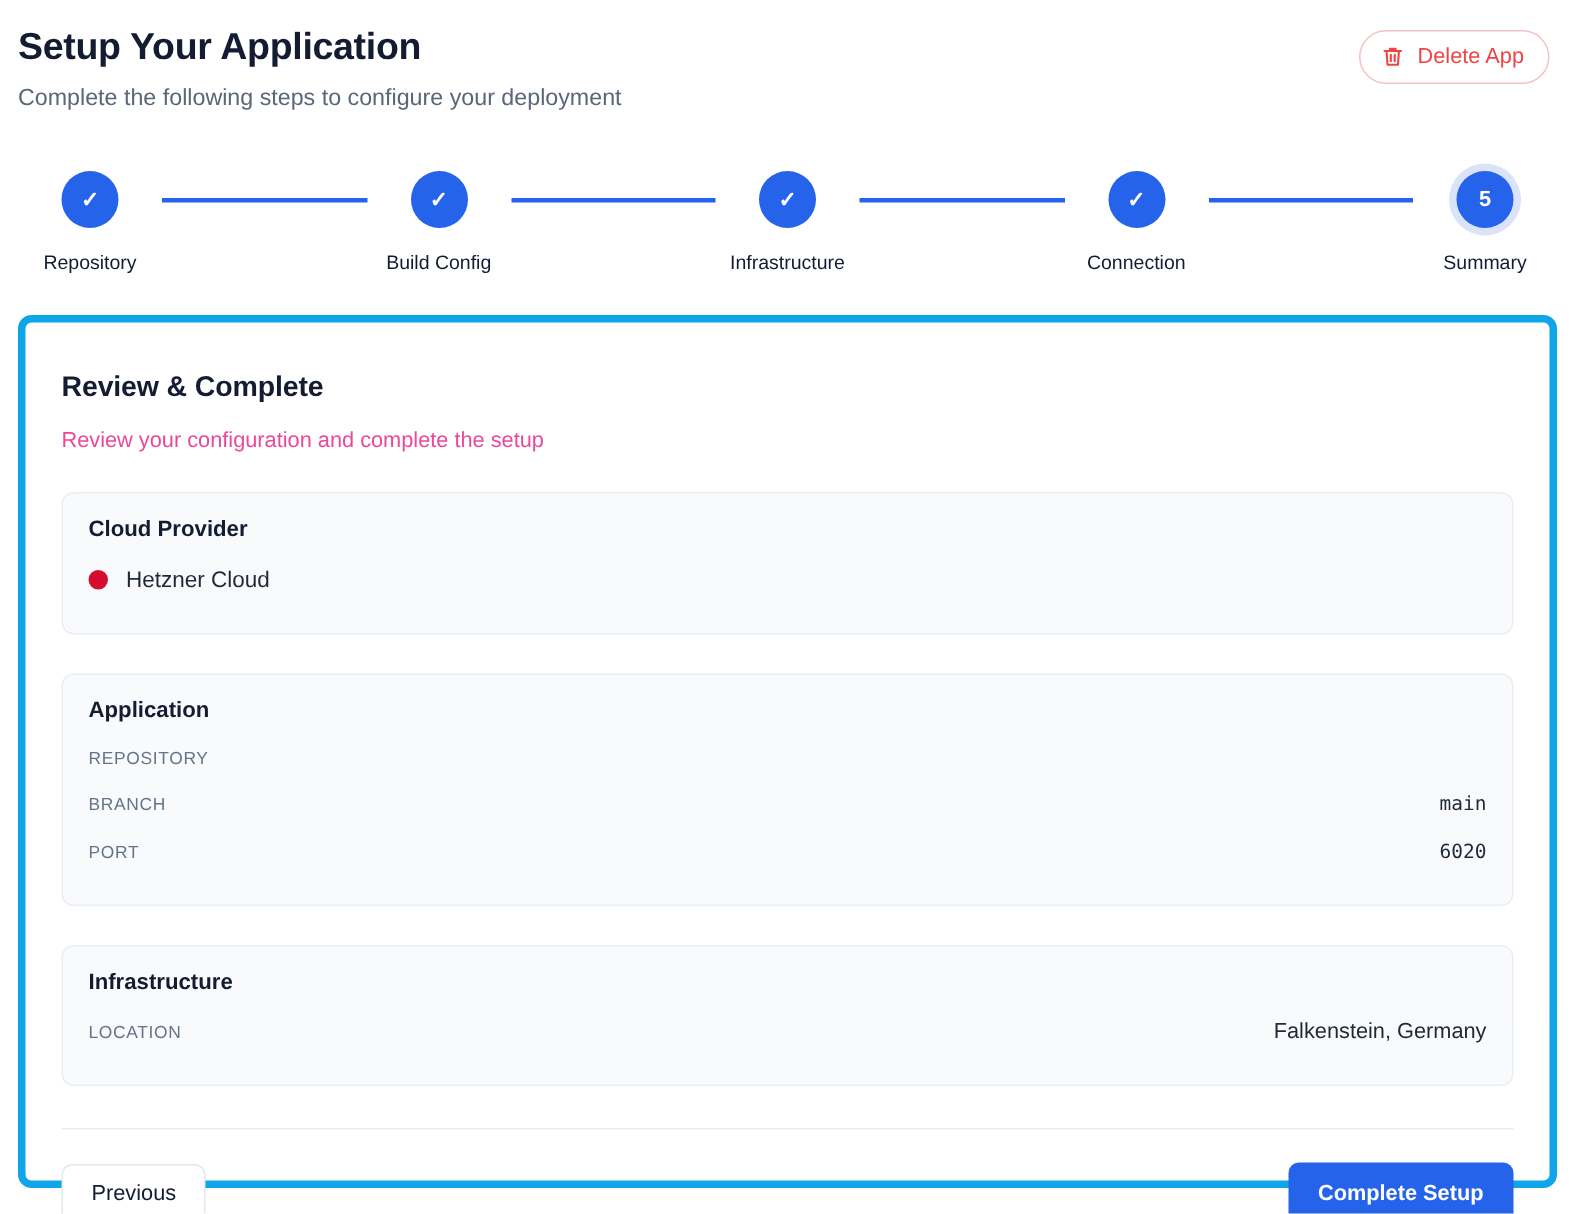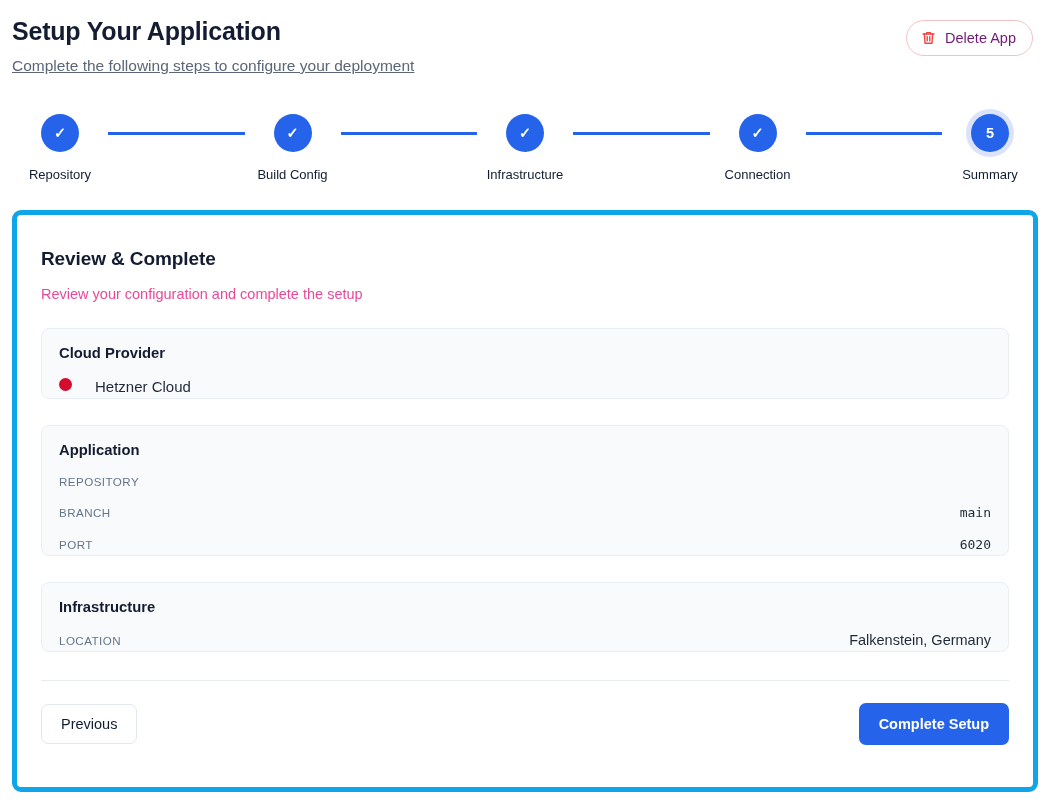--- a/index.html
+++ b/index.html
@@ -31,29 +31,28 @@
     font-weight: bold;
     color: #131c31;
     letter-spacing: -0.2px;
     line-height: 34px;
   }
   .page-subtitle {
     font-size: 15.5px;
     color: #5b6677;
     margin-top: 7px;
     line-height: 22px;
-    text-decoration: underline;
   }
   .delete-btn {
     display: flex;
     align-items: center;
     gap: 9px;
     border: 1px solid #f3c3c3;
     background: #ffffff;
-    color: #701a75;
+    color: #ef4444;
     border-radius: 18px;
     padding: 9px 16px 9px 14px;
     font-size: 14.5px;
     font-family: "Liberation Sans", sans-serif;
     cursor: pointer;
     margin-top: 6px;
     margin-right: 5px;
   }
   .delete-btn svg { display: block; }
 
@@ -122,31 +121,31 @@
     color: #ec4899;
     margin-top: 16px;
   }
 
   
   .panel {
     margin-top: 26px;
     background: #f8fafc;
     border: 1px solid #e9eef5;
     border-radius: 8px;
-    padding: 16px 17px 3px 17px;
+    padding: 16px 17px 27px 17px;
   }
   .panel-title {
     font-size: 14.8px;
     font-weight: bold;
     color: #131c31;
   }
   .provider-row {
     display: flex;
-    align-items: flex-start;
-    gap: 23px;
+    align-items: center;
+    gap: 12px;
     margin-top: 17px;
   }
   .provider-dot {
     width: 13px;
     height: 13px;
     border-radius: 50%;
     background: #d50c2d;
     flex: 0 0 auto;
   }
   .provider-name {

